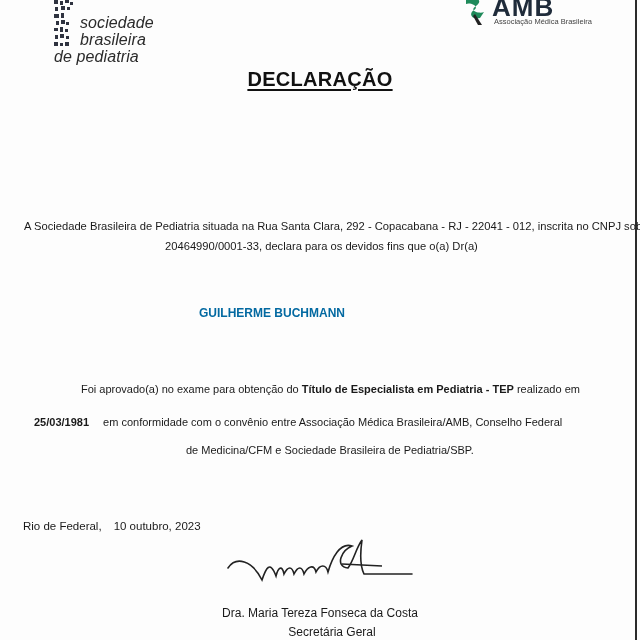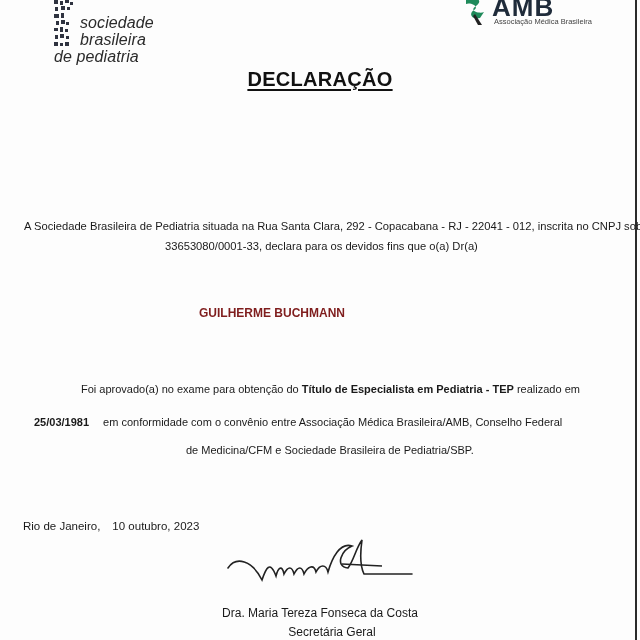--- a/index.html
+++ b/index.html
@@ -14,21 +14,21 @@
   .sbp-text .l3 { margin-left:-26px; }
   .amb-logo { position:absolute; left:462px; top:0; width:140px; height:30px; }
   .amb-mark { position:absolute; left:0; top:-4px; width:26px; height:30px; }
   .amb-word { position:absolute; left:30px; top:-8px; font-size:26px; font-weight:bold; color:#1f2b3a; letter-spacing:1px; }
   .amb-sub { position:absolute; left:32px; top:17px; font-size:7.5px; color:#444; white-space:nowrap; }
   .title { position:absolute; left:0; width:640px; top:68px; text-align:center; font-size:20px; font-weight:bold;
            text-decoration:underline; text-underline-offset:3px; color:#111; letter-spacing:0.3px; }
   .p1 { position:absolute; left:0; width:640px; top:216px; font-size:11.2px; line-height:20px; text-align:center; color:#1a1a1a; }
   .p1 .line1 { position:absolute; left:24px; top:0; white-space:nowrap; }
   .p1 .line2 { position:absolute; left:165px; top:20px; white-space:nowrap; }
-  .name { position:absolute; left:0; width:544px; top:306px; text-align:center; font-size:12px; font-weight:bold; color:#7f1d1d; }
+  .name { position:absolute; left:0; width:544px; top:306px; text-align:center; font-size:12px; font-weight:bold; color:#0369a1; }
   .p2 { position:absolute; left:0; top:0; width:640px; font-size:11px; color:#1a1a1a; }
   .p2 .row { position:absolute; white-space:nowrap; }
   .p2 b { font-weight:bold; }
   .date-line { position:absolute; left:23px; top:520px; font-size:11.5px; white-space:nowrap; color:#1a1a1a; }
   .sig { position:absolute; left:222px; top:538px; width:200px; height:50px; }
   .signer { position:absolute; left:0; width:640px; top:604px; text-align:center; font-size:12px; color:#1a1a1a; }
   .signer div { line-height:19px; }
   .signer .n { padding-left:0px; }
   .signer .r { padding-left:24px; }
 </style>
@@ -76,39 +76,39 @@
       <path d="M13 18 L20 29 L16 29 L11 20 Z" fill="#222"></path>
     </svg>
     <div class="amb-word">AMB</div>
     <div class="amb-sub">Associação Médica Brasileira</div>
   </div>
 
   <div class="title">DECLARAÇÃO</div>
 
   <div class="p1">
     <span class="line1">A Sociedade Brasileira de Pediatria situada na Rua Santa Clara, 292 - Copacabana - RJ - 22041 - 012,  inscrita no CNPJ sob nº</span>
-    <span class="line2">33653080/0001-33, declara para os devidos fins que o(a) Dr(a)</span>
+    <span class="line2">20464990/0001-33, declara para os devidos fins que o(a) Dr(a)</span>
   </div>
 
   <div class="name">GUILHERME BUCHMANN</div>
 
   <div class="p2">
     <div class="row" style="left:81px; top:383px;">
       <span>Foi  aprovado(a)  no exame para obtenção do </span><b>Título de Especialista em Pediatria - TEP</b><span> realizado em</span>
     </div>
     <div class="row" style="left:34px; top:416px;">
       <b>25/03/1981</b><span style="display:inline-block;width:14px;"></span><span>em  conformidade com o convênio  entre  Associação Médica Brasileira/AMB,  Conselho Federal</span>
     </div>
     <div class="row" style="left:186px; top:444px;">
       <span>de Medicina/CFM e Sociedade  Brasileira  de Pediatria/SBP.</span>
     </div>
   </div>
 
   <div class="date-line">
-    <span>Rio de Janeiro,</span><span style="display:inline-block;width:12px;"></span><span>10  outubro, 2023</span>
+    <span>Rio de Federal,</span><span style="display:inline-block;width:12px;"></span><span>10  outubro, 2023</span>
   </div>
 
   <svg class="sig" viewBox="0 0 200 50">
     <path d="M6 30 C14 18, 30 22, 40 42 C44 30, 48 22, 54 38 C56 30, 60 26, 62 36 C66 28, 70 28, 72 36 C76 28, 80 28, 82 36 C86 28, 92 26, 94 34 C98 26, 104 26, 106 34 C110 20, 118 4, 130 8 C120 12, 112 28, 126 30 C132 22, 134 10, 140 2 C138 16, 138 28, 142 36 L190 36" fill="none" stroke="#222" stroke-width="1.6" stroke-linecap="round"></path>
     <path d="M120 26 L160 28" fill="none" stroke="#222" stroke-width="1.3"></path>
   </svg>
 
   <div class="signer">
     <div class="n">Dra. Maria Tereza Fonseca da Costa</div>
     <div class="r">Secretária Geral</div>

